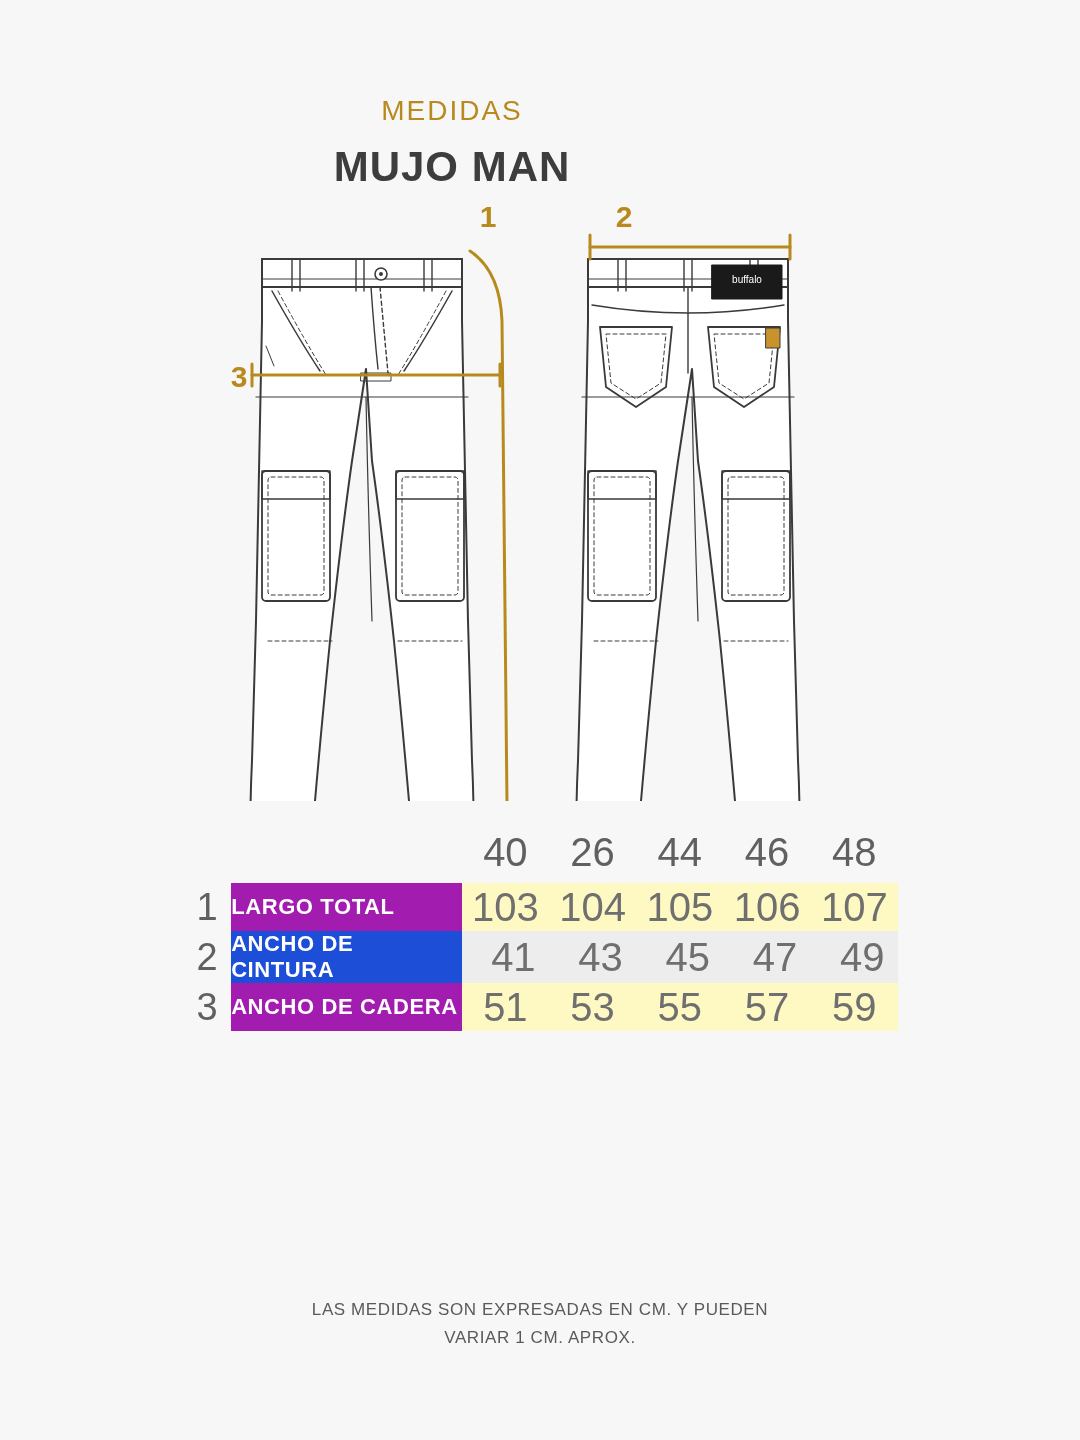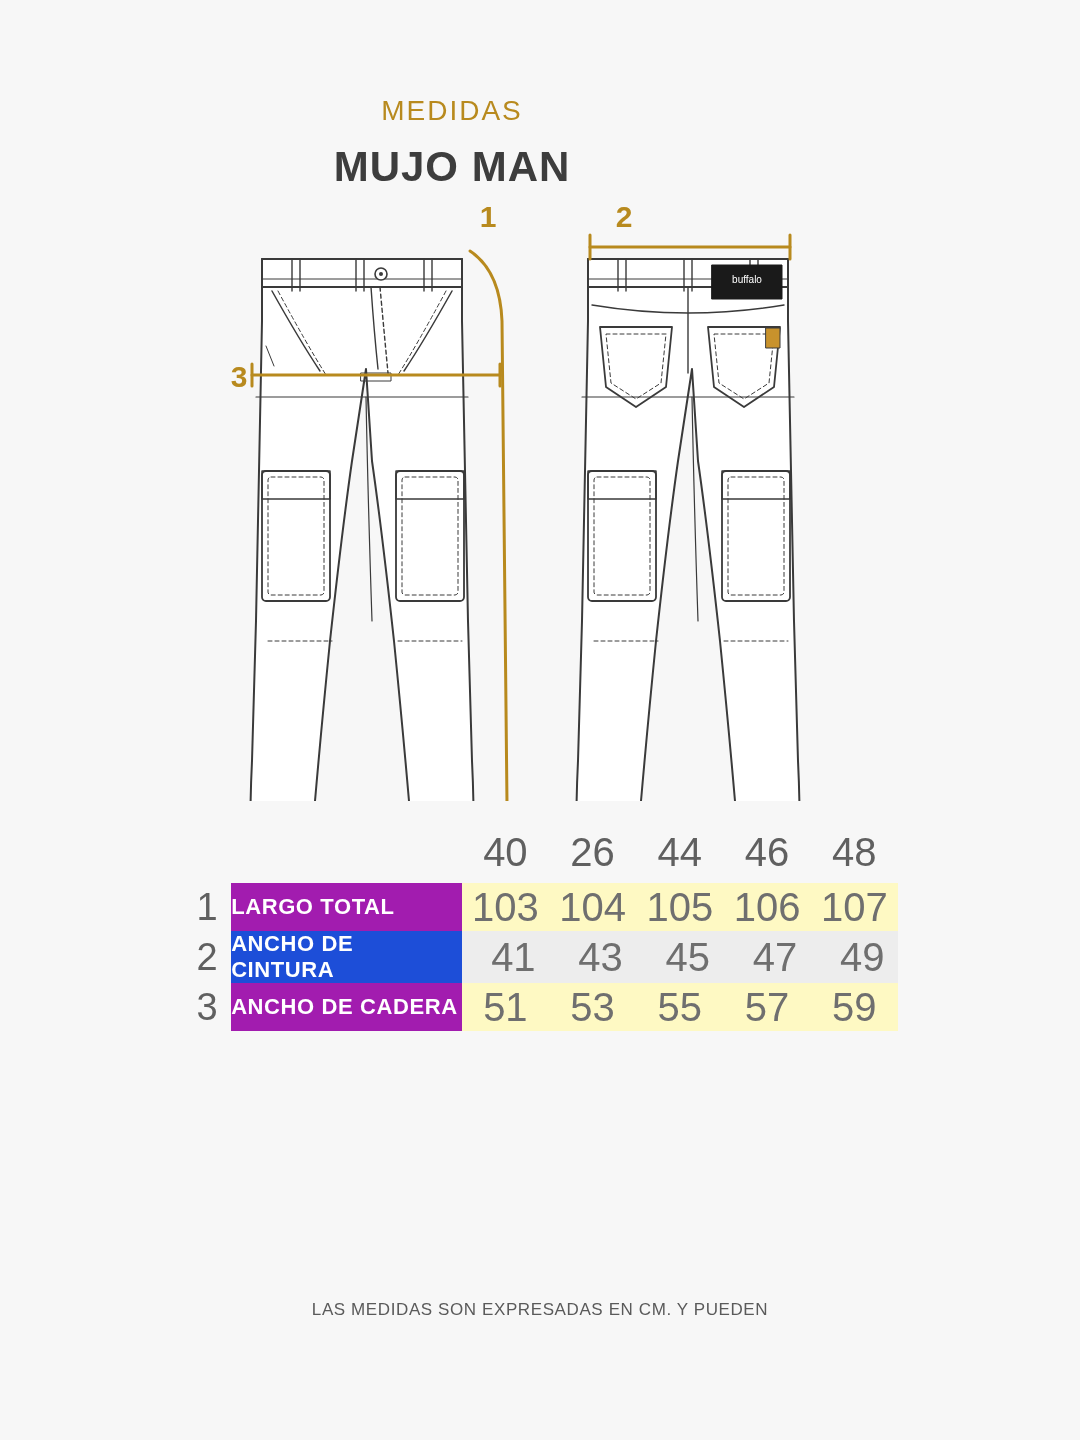--- a/index.html
+++ b/index.html
@@ -295,15 +295,16 @@
           <td class="row-val">55</td>
           <td class="row-val">57</td>
           <td class="row-val">59</td>
         </tr>
       </tbody>
     </table>
   </div>
 
   <div class="footnote">
     <div>LAS MEDIDAS SON EXPRESADAS EN CM. Y PUEDEN</div>
+    <div>VARIAR 1 CM. APROX.</div>
   </div>
 
 </div>
 
 </body></html>

